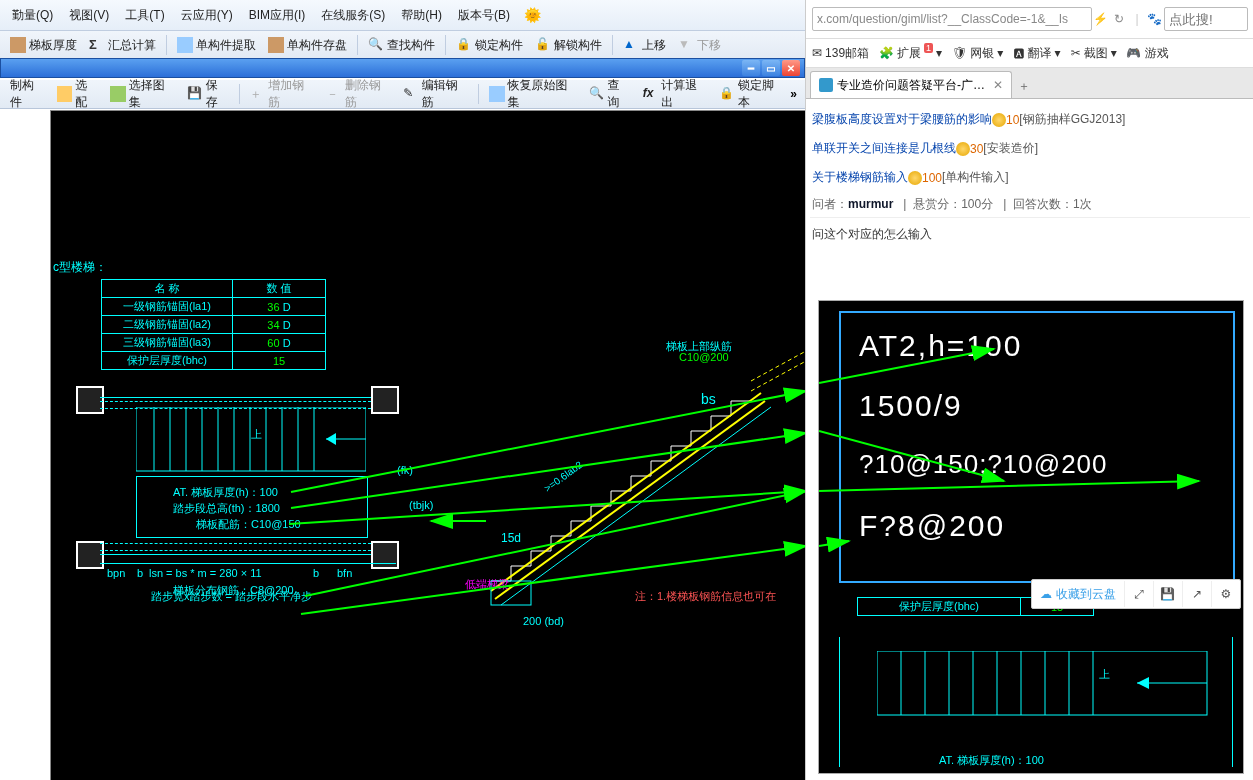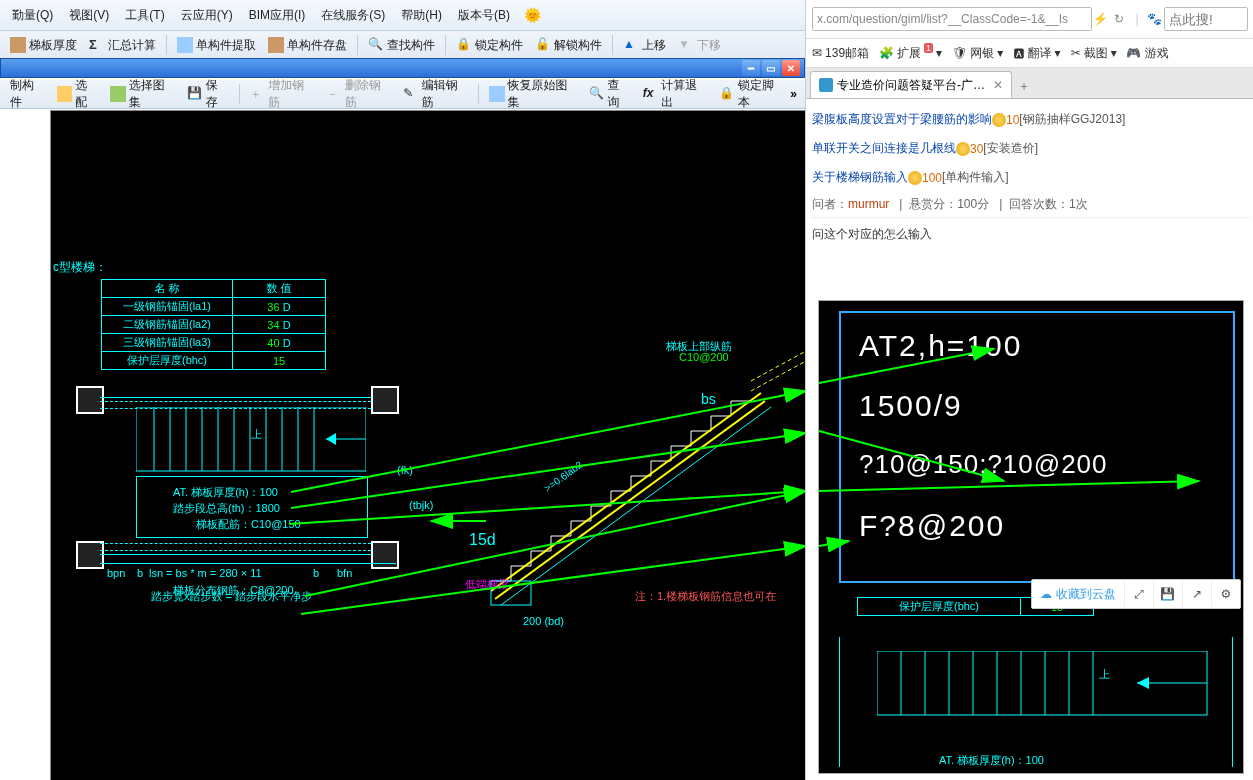--- a/index.html
+++ b/index.html
@@ -44,21 +44,21 @@
 .tab .favicon{width:14px;height:14px;background:#39c;border-radius:2px;}
 .tab .closex{color:#888;margin-left:2px;}
 .tab-plus{width:24px;height:24px;display:flex;align-items:center;justify-content:center;color:#666;}
 .qlist{padding:6px 4px;}
 .qrow{display:flex;align-items:center;padding:6px 2px;}
 .qrow a{color:#0645ad;text-decoration:none;}
 .coin{width:14px;height:14px;background:radial-gradient(#ffd76a,#e6a600);border-radius:50%;display:inline-block;}
 .pts{color:#d60;}
 .tag{color:#555;}
 .qmeta{color:#666;padding:4px 2px;border-bottom:1px solid #eee;margin-bottom:4px;}
-.qmeta .user{color:#c2410c;}
+.qmeta .user{color:#0f172a;font-weight:bold;}
 .qbody{color:#333;padding:4px 2px 10px;}
 .cad-right{position:absolute;left:12px;top:300px;width:424px;height:472px;background:#000;border:1px solid #aaa;}
 .cad-right-inner{position:relative;width:100%;height:100%;}
 .cad-box2{position:absolute;left:20px;top:10px;width:392px;height:268px;border:2px solid #3af;}
 .cad-big{position:absolute;color:#fff;font-family:"Arial Narrow",sans-serif;font-size:30px;letter-spacing:2px;}
 .mini-tbl{position:absolute;border-collapse:collapse;}
 .mini-tbl td{border:1px solid #0ff;color:#0ff;font-size:11px;padding:1px 6px;text-align:center;}
 .float-bar{position:absolute;right:2px;top:278px;height:28px;background:#fff;border:1px solid #ccc;display:flex;align-items:center;border-radius:2px;}
 .fb-btn{width:28px;height:26px;display:flex;align-items:center;justify-content:center;color:#555;border-left:1px solid #eee;}
 .fb-main{padding:0 8px;display:flex;align-items:center;gap:4px;color:#39a0e8;}
@@ -191,21 +191,21 @@
       <tr>
             <td>一级钢筋锚固(la1)</td>
             <td><span class="val" style="color:#0f0">36</span> <span style="color:#0ff">D</span></td>
           </tr>
       <tr>
             <td>二级钢筋锚固(la2)</td>
             <td><span style="color:#0f0">34</span> <span style="color:#0ff">D</span></td>
           </tr>
       <tr>
             <td>三级钢筋锚固(la3)</td>
-            <td><span style="color:#0f0">40</span> <span style="color:#0ff">D</span></td>
+            <td><span style="color:#0f0">60</span> <span style="color:#0ff">D</span></td>
           </tr>
       <tr>
             <td>保护层厚度(bhc)</td>
             <td style="color:#0f0">15</td>
           </tr>
     </tbody>
       </table>
 
     <div class="sq" style="left:25px;top:275px"></div>
     <div class="sq" style="left:320px;top:275px"></div>
@@ -257,21 +257,21 @@
       <line x1="20" y1="240" x2="290" y2="42" stroke="#ff0" stroke-width="2"></line>
       <line x1="24" y1="248" x2="294" y2="50" stroke="#ff0" stroke-width="2"></line>
       <line x1="30" y1="254" x2="300" y2="56" stroke="#0ff"></line>
 
       <rect x="20" y="230" width="40" height="24" fill="none" stroke="#0ff"></rect>
     </svg>
     <span class="cad-text" style="left:615px;top:228px">梯板上部纵筋</span>
     <span class="cad-text g" style="left:628px;top:240px">C10@200</span>
     <span class="cad-text" style="left:650px;top:280px;font-size:14px">bs</span>
     <span class="cad-text" style="left:490px;top:360px;transform:rotate(-36deg);font-size:10px">&gt;=0.6lab2</span>
-    <span class="cad-text" style="left:418px;top:420px;font-size:16px">15d</span>
+    <span class="cad-text" style="left:450px;top:420px;font-size:12px">15d</span>
     <span class="cad-text m" style="left:414px;top:466px">低端梯梁</span>
     <span class="cad-text" style="left:472px;top:504px"><span class="g">200</span> <span>(bd)</span></span>
     <span class="cad-text r" style="left:584px;top:478px">注：1.楼梯板钢筋信息也可在</span>
 
     <svg style="position:absolute;left:700px;top:240px;width:55px;height:60px">
       <line x1="0" y1="30" x2="55" y2="0" stroke="#ff0" stroke-dasharray="4 3"></line>
       <line x1="0" y1="40" x2="55" y2="10" stroke="#ff0" stroke-dasharray="4 3"></line>
     </svg>
 
     <svg class="arrow-svg">

